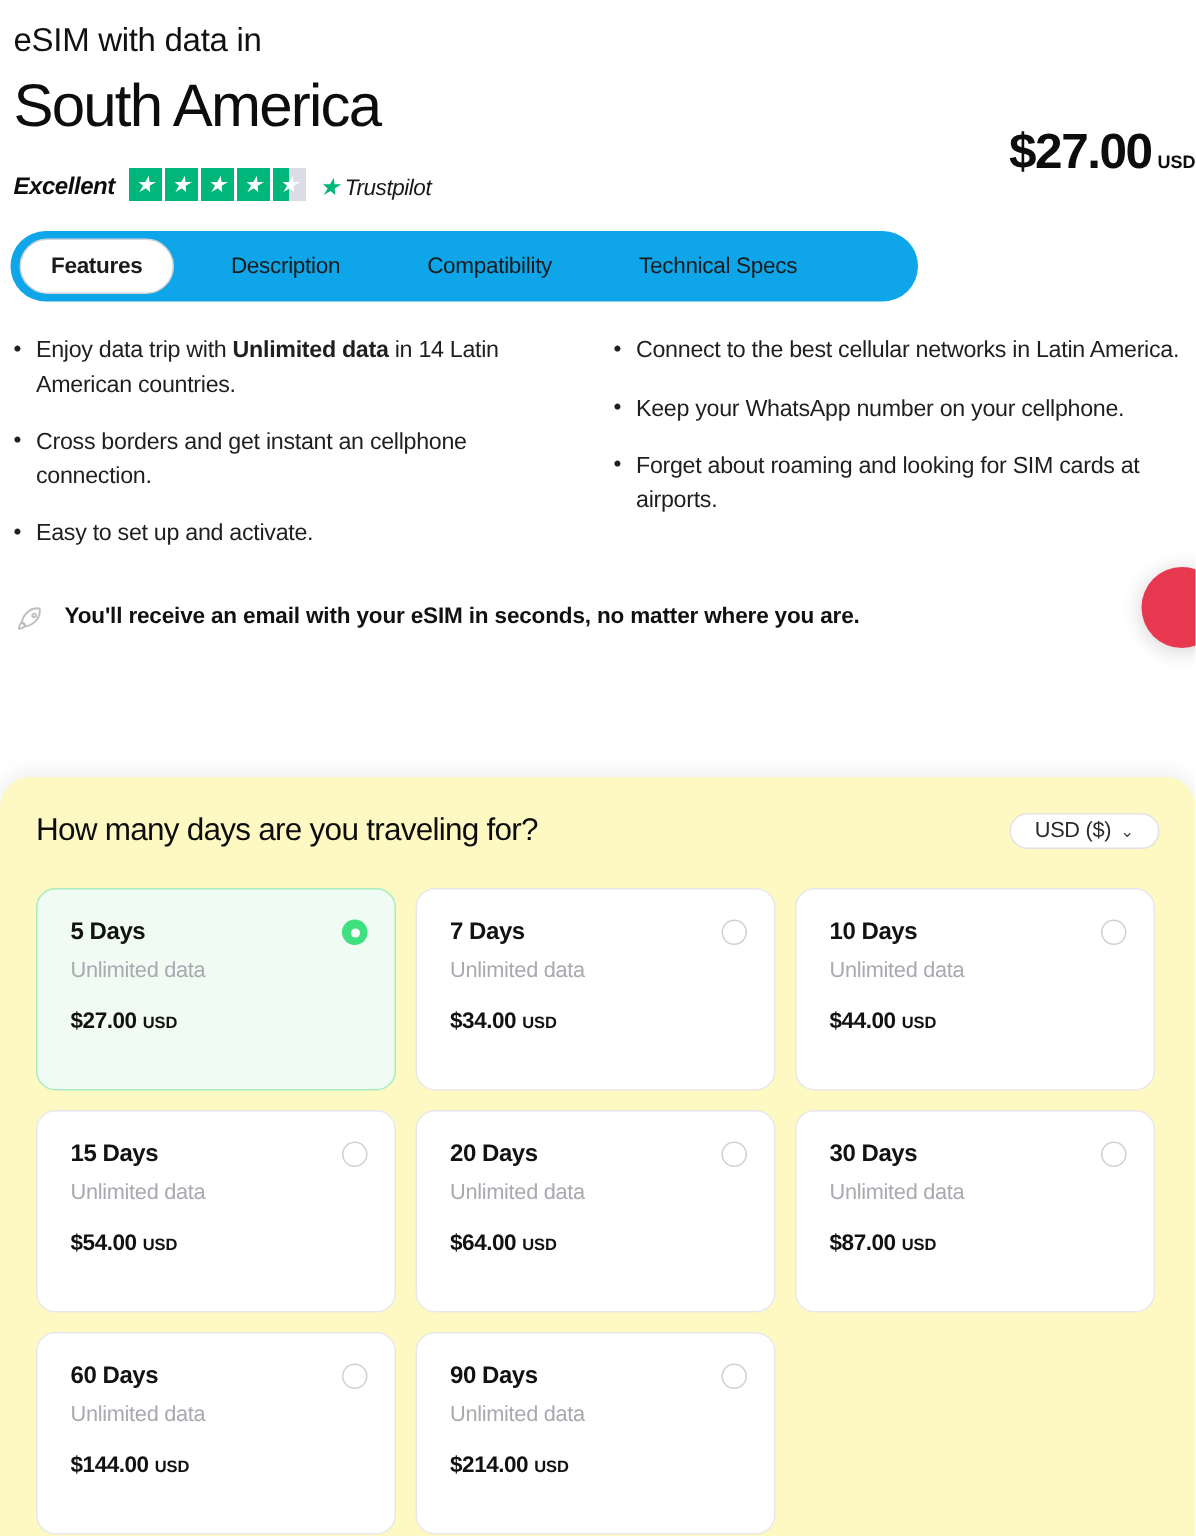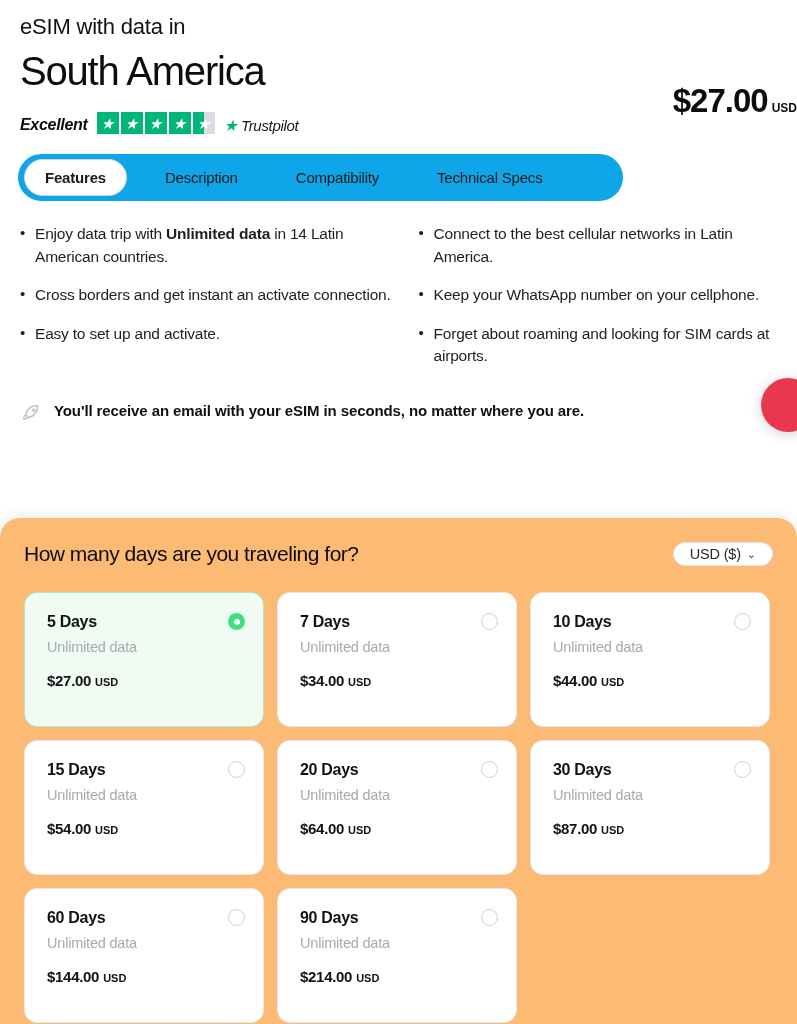--- a/index.html
+++ b/index.html
@@ -80,21 +80,21 @@
   
   .bubble {
     position:absolute; right: -18px; top: 378px; width: 54px; height: 54px;
     border-radius: 50%; background:#e8384f;
     box-shadow: 0 2px 14px rgba(0,0,0,.18);
   }
 
   
   .panel {
     position:absolute; left: 0; top: 518px; width: 797px; height: 506px;
-    background:#fdba74; border-radius: 20px 20px 0 0;
+    background:#fef9c3; border-radius: 20px 20px 0 0;
     box-shadow: 0 -3px 14px rgba(0,0,0,.07);
     padding: 24px 24px 0 24px;
   }
   .panel-head { display:flex; align-items:center; justify-content:space-between; }
   .panel-title { font-size: 21px; color:#0d0d0d; letter-spacing:-0.5px; }
   .cur-select {
     border:1px solid #e2e2e6; border-radius: 22px; height: 24px;
     display:flex; align-items:center; gap:6px; padding: 0 16px; cursor:pointer;
     background:#ffffff;
   }
@@ -116,21 +116,21 @@
     position:absolute; right: 18px; top: 20px; width: 17px; height: 17px;
     border-radius:50%; border:1px solid #cfcfd6; background:#ffffff;
   }
   .radio.on {
     border: none; background:#3ee07f;
     display:flex; align-items:center; justify-content:center;
   }
   .radio.on::after {
     content:""; width: 6px; height: 6px; border-radius:50%; background:#ffffff;
   }
-  .content-pad { padding-left: 18px; padding-right: 2px; }
+  .content-pad { padding-left: 7px; padding-right: 2px; }
 </style>
 </head>
 <body>
 
 <div class="page">
 
   <div class="hero content-pad">
     <div class="eyebrow">eSIM with data in</div>
     <div class="title">South America</div>
 
@@ -168,21 +168,21 @@
       <div class="tab active">Features</div>
       <div class="tab sp1">Description</div>
       <div class="tab sp2">Compatibility</div>
       <div class="tab sp3">Technical Specs</div>
     </div>
 
     <div class="features">
       <div class="fcol">
         <ul>
           <li><span>Enjoy data trip with </span><b>Unlimited data</b><span> in 14 Latin American countries.</span></li>
-          <li><span>Cross borders and get instant an activate connection.</span></li>
+          <li><span>Cross borders and get instant an cellphone connection.</span></li>
           <li><span>Easy to set up and activate.</span></li>
         </ul>
       </div>
       <div class="fcol">
         <ul>
           <li><span>Connect to the best cellular networks in Latin America.</span></li>
           <li><span>Keep your WhatsApp number on your cellphone.</span></li>
           <li><span>Forget about roaming and looking for SIM cards at airports.</span></li>
         </ul>
       </div>

